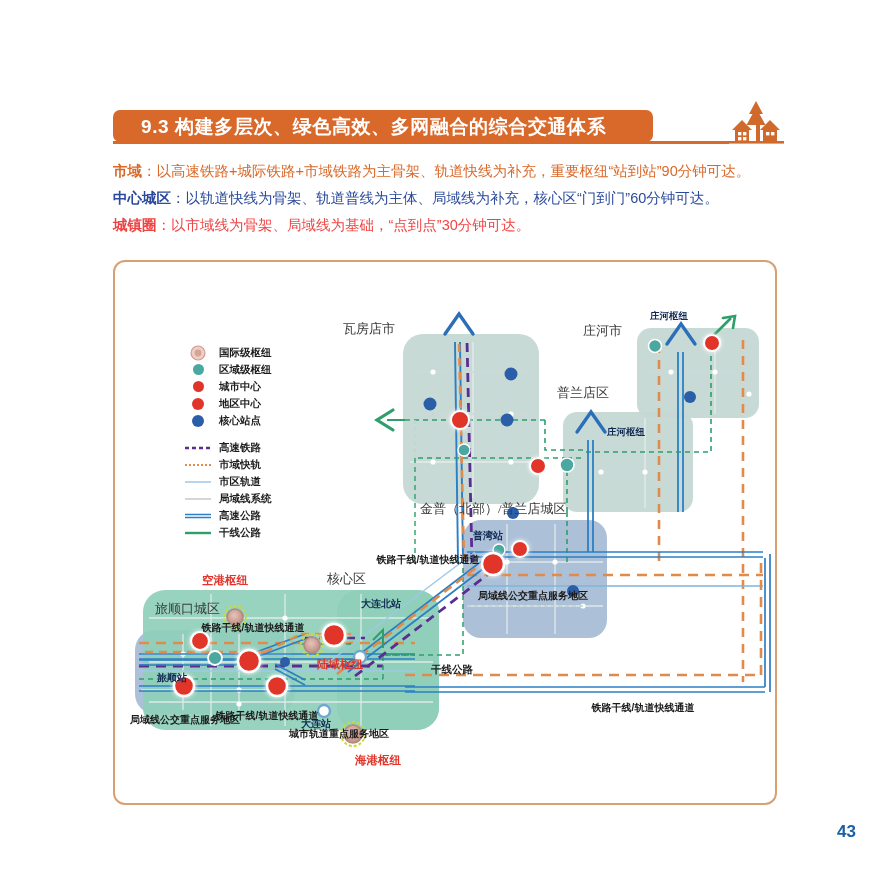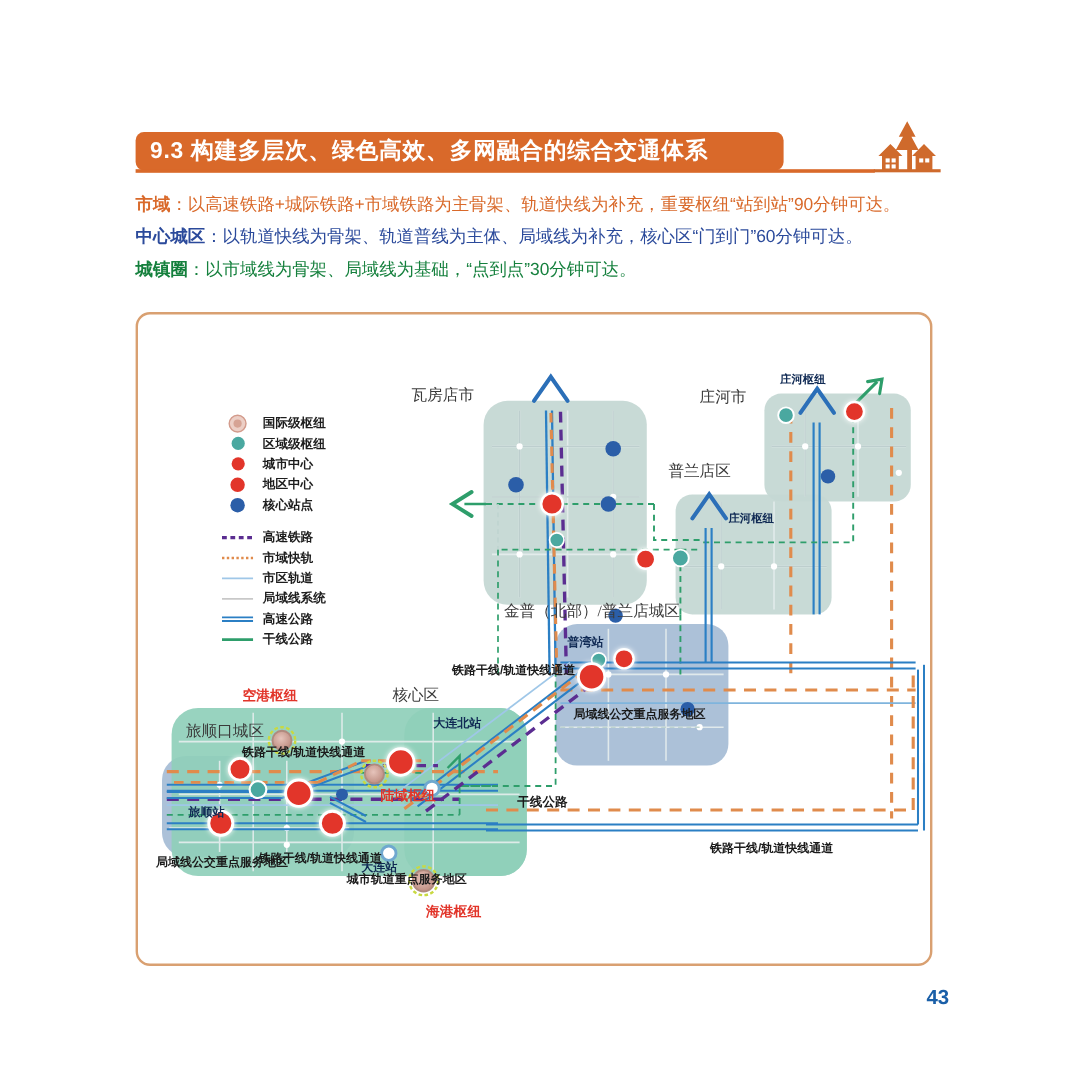--- a/index.html
+++ b/index.html
@@ -25,21 +25,21 @@
     position: absolute;
     left: 113px;
     top: 110px;
     width: 540px;
     height: 32px;
     background: #d9692a;
     border-radius: 7px;
     display: flex;
     align-items: center;
     box-sizing: border-box;
-    padding-left: 12px;
+    padding-left: 28px;
   }
   #header-banner .htitle {
     color: #ffffff;
     font-size: 19px;
     font-weight: bold;
     letter-spacing: 0.6px;
     white-space: nowrap;
     line-height: 1;
   }
   #header-rule {
@@ -152,21 +152,21 @@
   }
   .road-lbl {
     font-size: 10.5px;
     color: #1a1a1a;
     font-weight: bold;
   }
 
   
   #page-number {
     position: absolute;
-    left: 772px;
+    left: 837px;
     top: 822px;
     font-size: 17px;
     font-weight: bold;
     color: #1a5fa8;
   }
 </style>
 </head>
 <body>
 
 <div class="page">
@@ -193,21 +193,21 @@
     </g>
     <rect x="0" y="43" width="56" height="2.6" fill="#cf6a2c"></rect>
   </svg>
 
   <div class="intro" id="intro-0" style="color: rgb(217, 105, 42);">
     <span class="lbl">市域</span><span>：以高速铁路+城际铁路+市域铁路为主骨架、轨道快线为补充，重要枢纽“站到站”90分钟可达。</span>
   </div>
   <div class="intro" id="intro-1" style="color: rgb(43, 74, 155);">
     <span class="lbl">中心城区</span><span>：以轨道快线为骨架、轨道普线为主体、局域线为补充，核心区“门到门”60分钟可达。</span>
   </div>
-  <div class="intro" id="intro-2" style="color: #15803d;">
+  <div class="intro" id="intro-2" style="color: #ef4444;">
     <span class="lbl">城镇圈</span><span>：以市域线为骨架、局域线为基础，“点到点”30分钟可达。</span>
   </div>
 
   <div id="figure-frame">
 
     <svg id="map-svg" width="660" height="541" viewBox="0 0 660 541">
       <defs>
         <filter id="glowRed" x="-60%" y="-60%" width="220%" height="220%">
           <feDropShadow dx="0" dy="0" stdDeviation="2.2" flood-color="#ffffff" flood-opacity="1"></feDropShadow>
         </filter>

